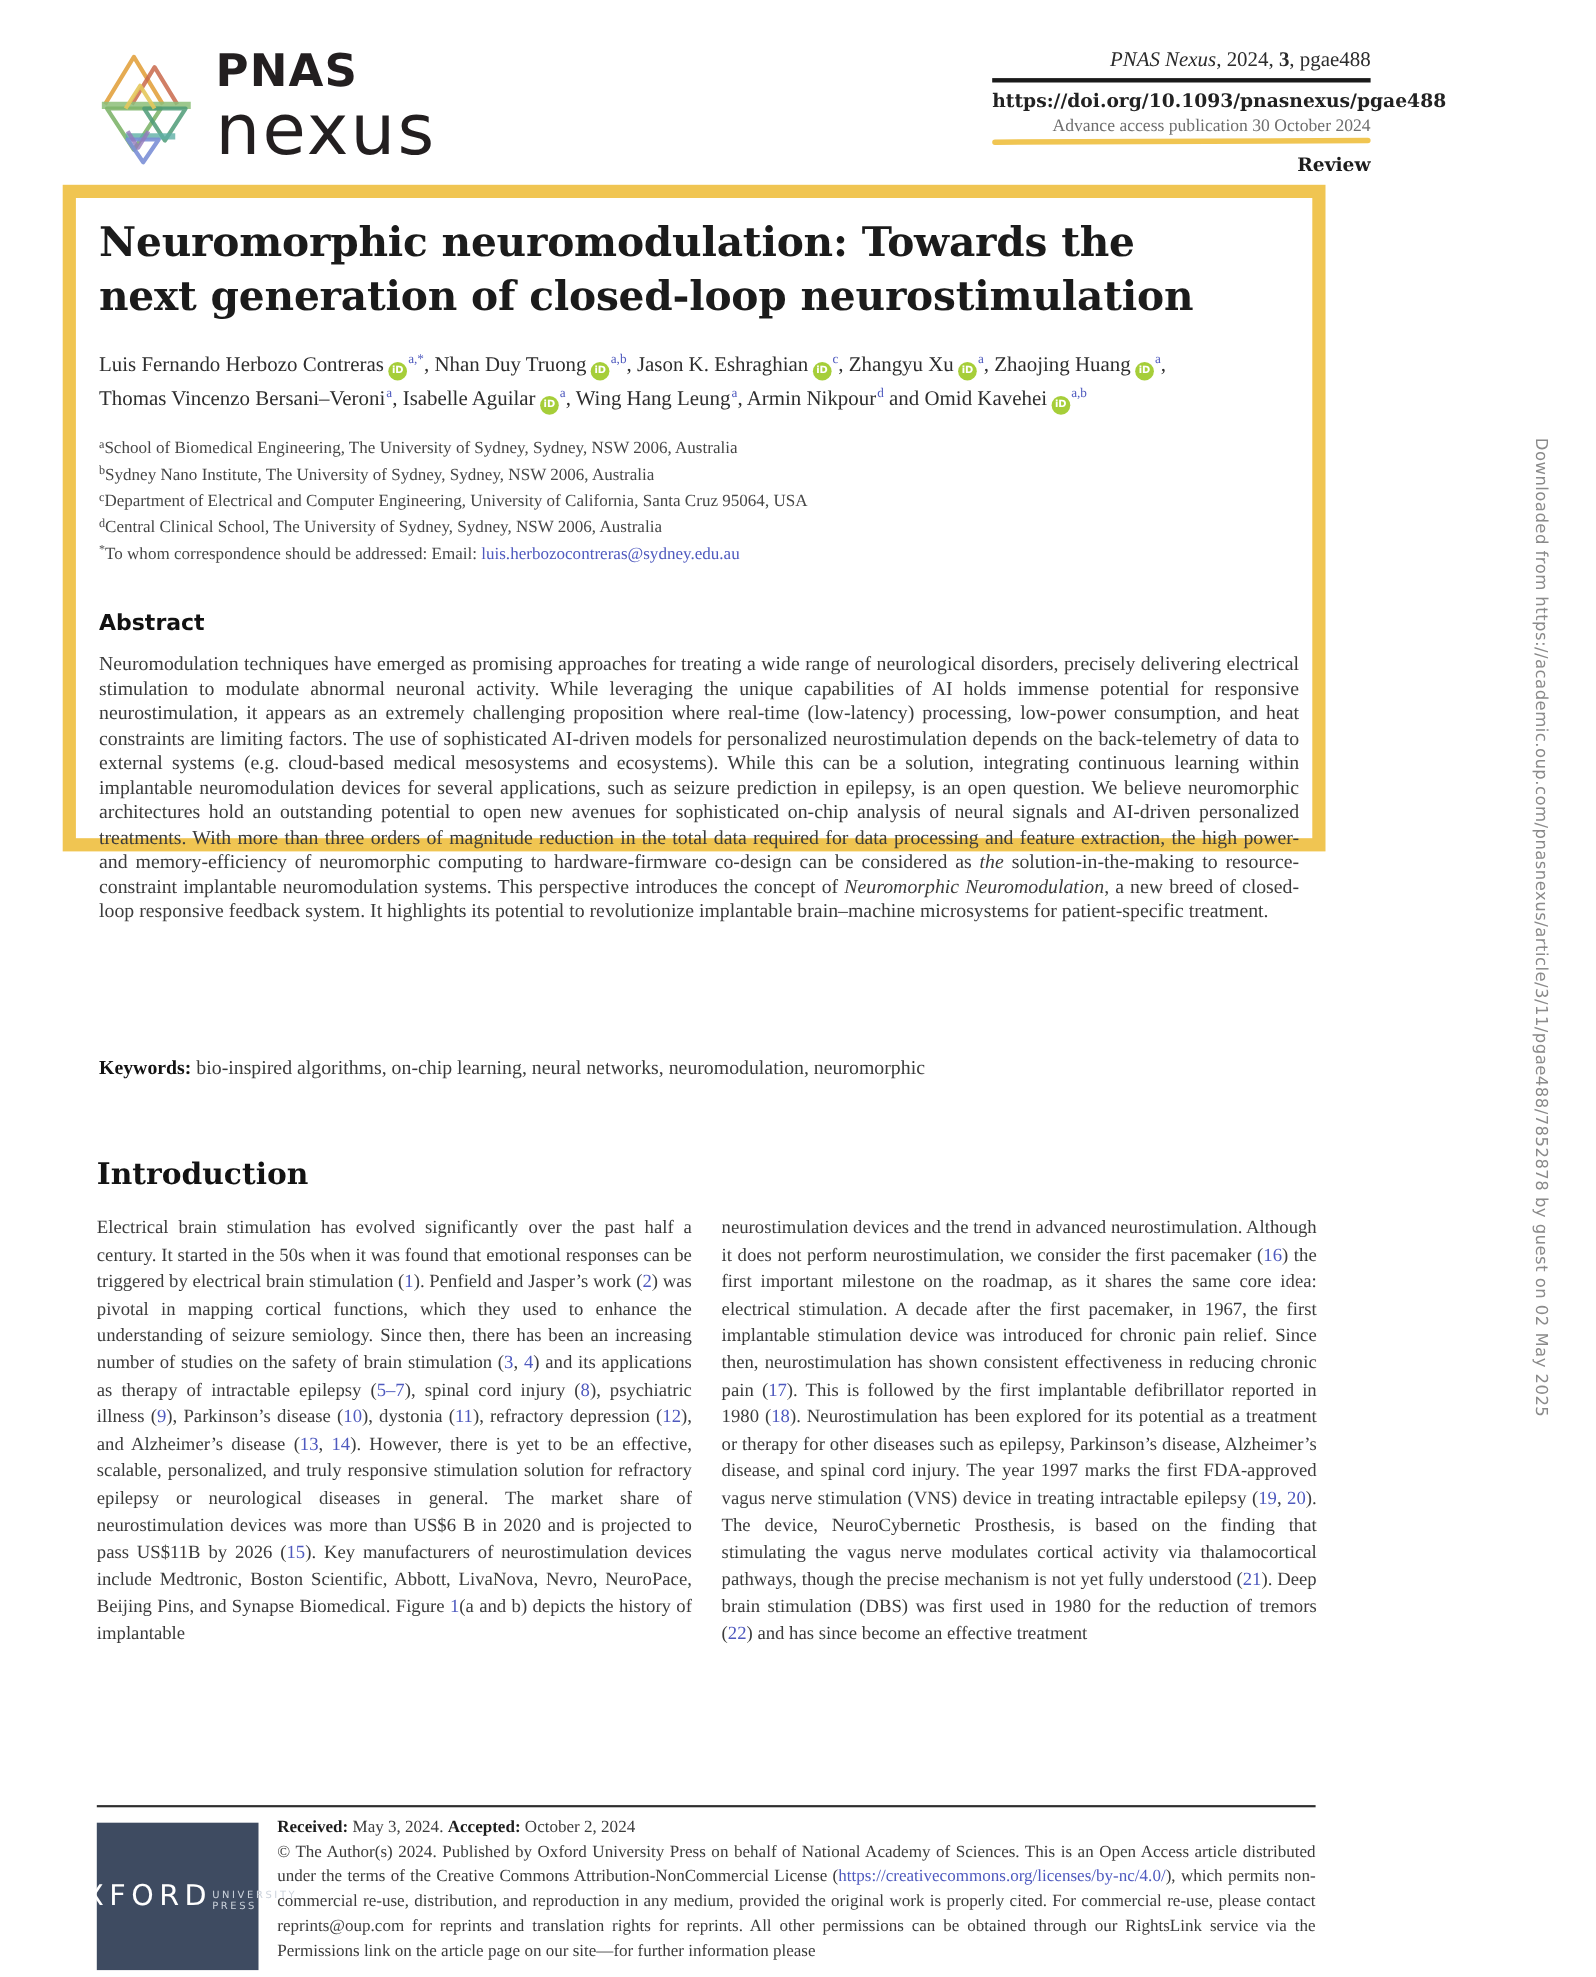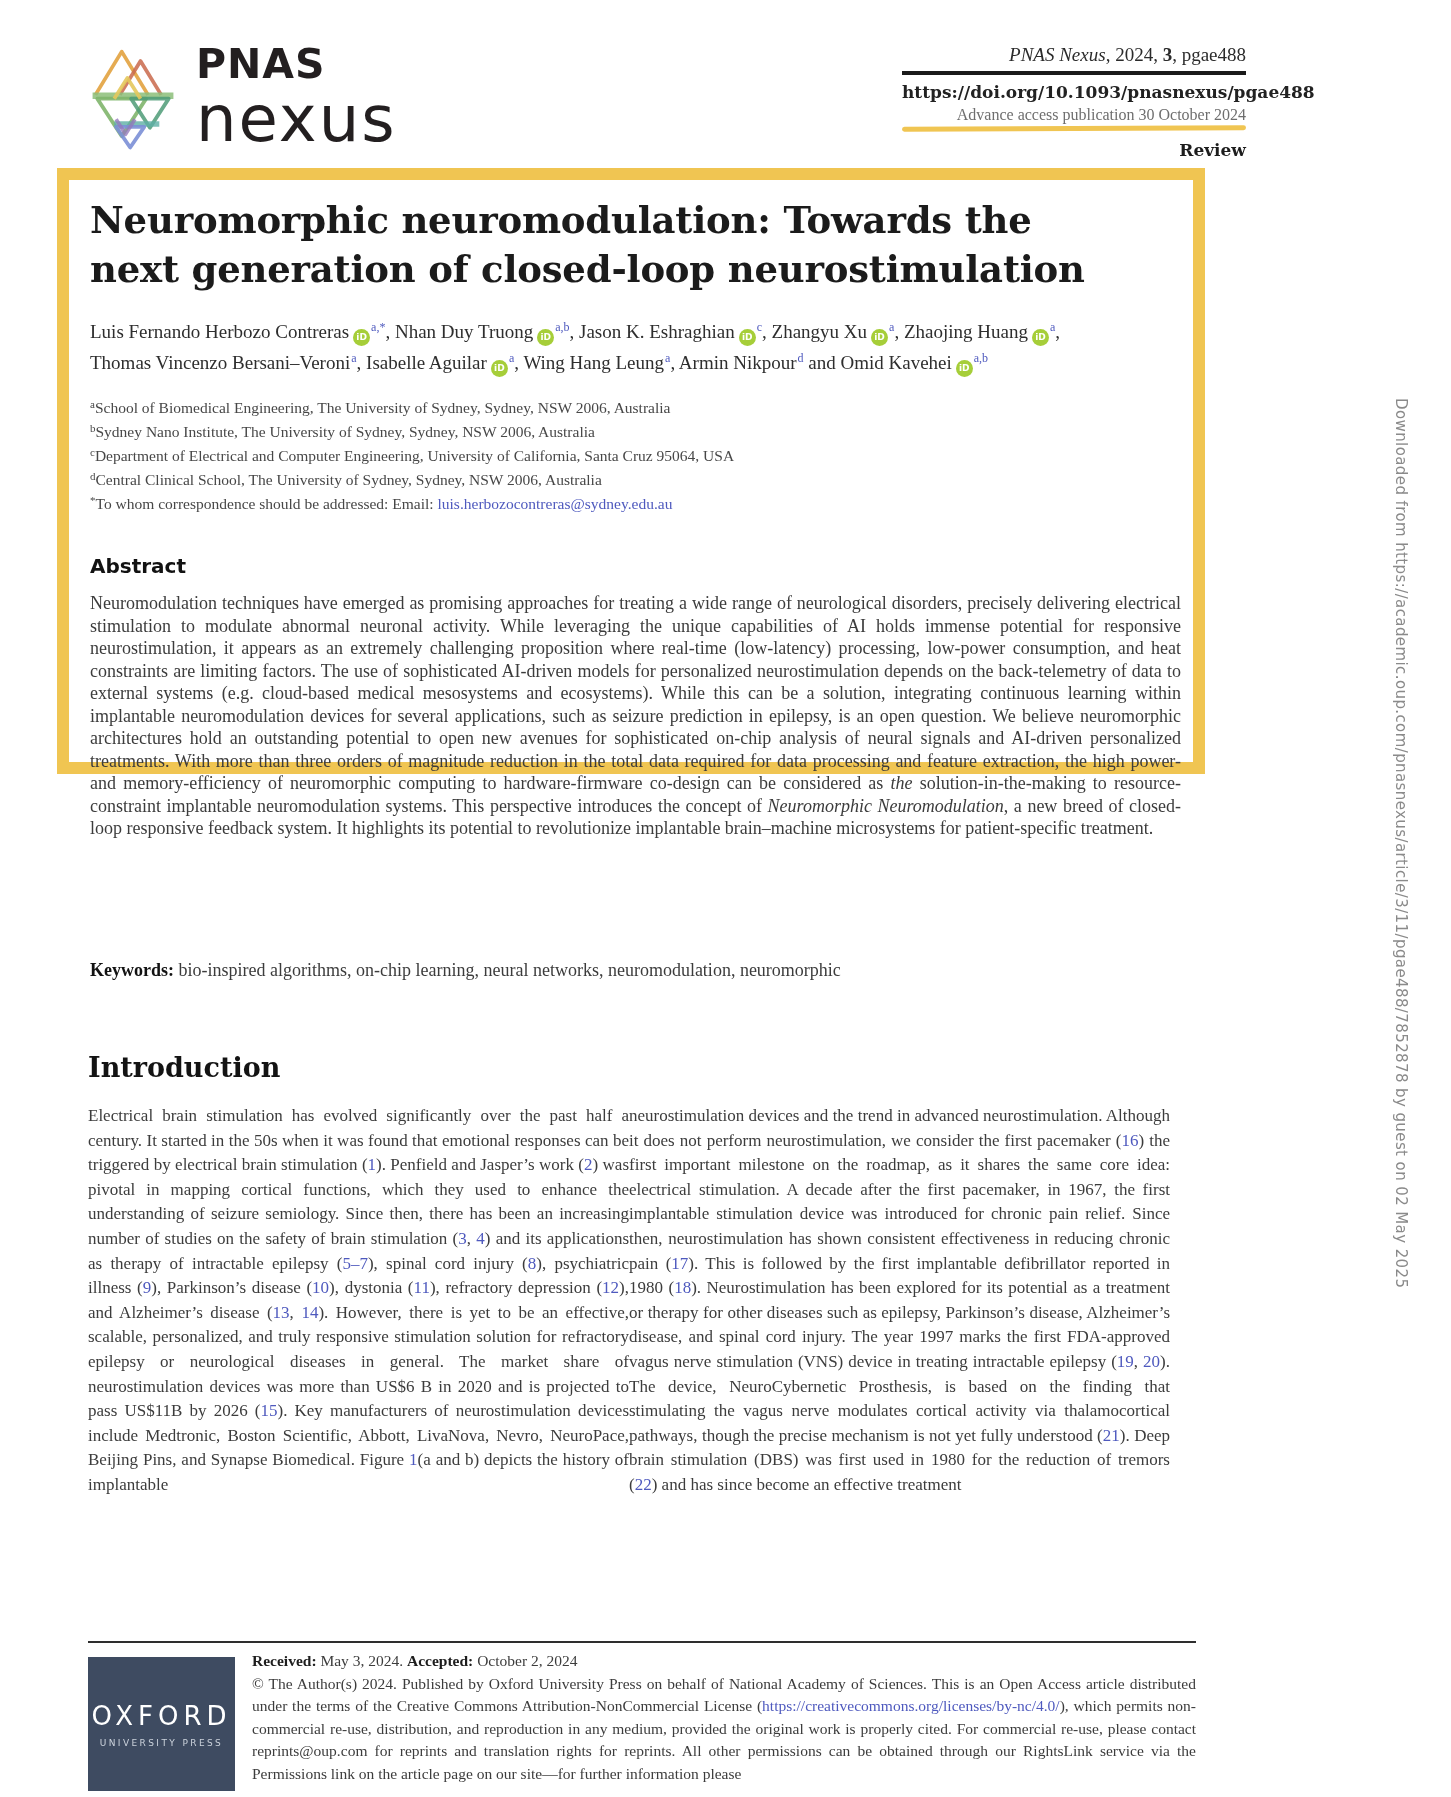--- a/index.html
+++ b/index.html
@@ -42,27 +42,27 @@
   .edited .lbl { font-weight:bold; color:#1d1d1d; }
   .abstract-heading { font-family:"DejaVu Sans", sans-serif; font-weight:bold; font-size:20px; color:#121212; margin-top:38px; }
   .abstract-body { margin-top:14px; font-size:18px; line-height:22.5px; text-align:justify; color:#3c3c3c; min-height:368px; }
   .abstract-body .it { font-style:italic; }
   .keywords { font-size:18px; color:#3c3c3c; }
   .keywords .lbl { font-weight:bold; color:#121212; }
 
   
   .intro-heading { position:absolute; left:88px; top:1052px; font-family:"DejaVu Serif", serif;
                    font-weight:bold; font-size:27px; color:#131313; }
-  .columns { position:absolute; left:88px; top:1104px; width:1110px; display:flex; }
+  .columns { position:absolute; left:88px; top:1104px; width:1110px; display:flex; gap:27px; }
   .col { width:541px; font-size:17px; line-height:24.6px; text-align:justify; color:#3c3c3c; }
 
   
   .footer-rule { position:absolute; left:88px; top:1641px; width:1108px; height:1.5px; background:#2e2e2e; }
   .oup-box { position:absolute; left:88px; top:1657px; width:147px; height:134px; background:#3E4B61;
-             display:flex; flex-direction:column; align-items:center; justify-content:center; }
+             display:flex; flex-direction:row; align-items:center; justify-content:center; }
   .oup1 { font-family:"DejaVu Sans", sans-serif; font-size:26px; color:#ffffff; letter-spacing:5px; }
   .oup2 { font-family:"DejaVu Sans", sans-serif; font-size:9px; color:#ccd3dc; letter-spacing:2.4px; margin-top:7px; }
   .footer-text { position:absolute; left:252px; top:1650px; width:944px; font-size:15.5px; line-height:22.5px; color:#3c3c3c; }
   .footer-text .lbl { font-weight:bold; color:#1d1d1d; }
   .copyright { text-align:justify; }
 
   
   .watermark { position:absolute; left:1392px; top:398px; writing-mode:vertical-rl;
                font-family:"DejaVu Sans", sans-serif; font-size:15px; color:#8a8a8a;
                letter-spacing:0.4px; white-space:nowrap; }

